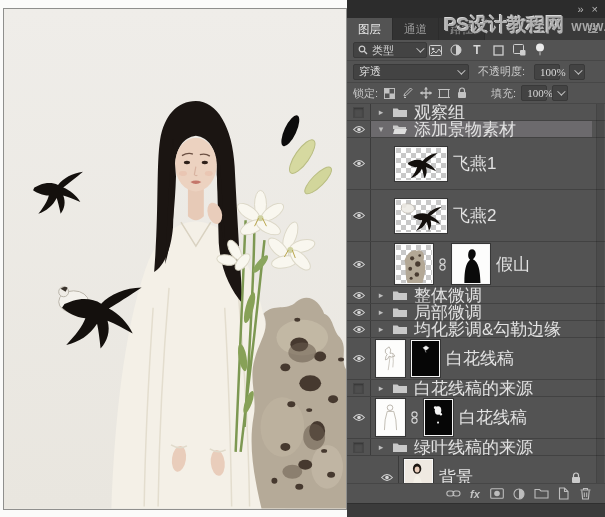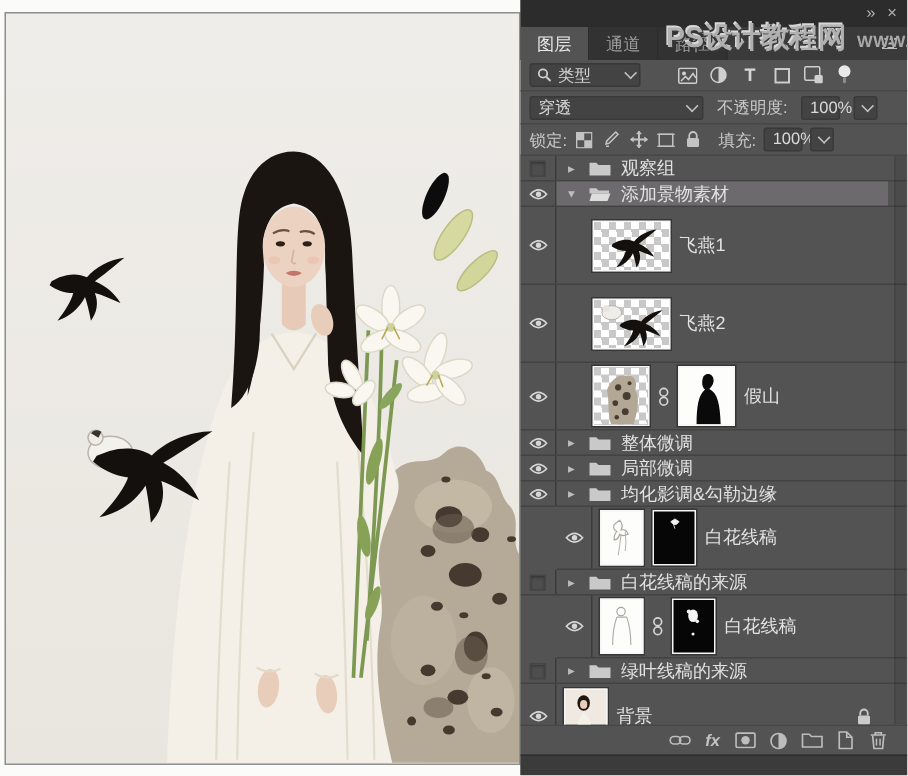--- a/index.html
+++ b/index.html
@@ -16,55 +16,55 @@
   .panel{position:absolute;left:347px;top:0;width:258px;height:517px;background:#535353;display:flex;flex-direction:column;}
   .p-topbar{height:18px;background:#2c2c2c;display:flex;align-items:center;justify-content:flex-end;gap:8px;padding:0 7px;flex:0 0 auto;}
   .p-topbar .wicon{color:#b5b5b5;font-size:11px;line-height:1;cursor:default;}
   .tabbar{height:22px;background:#3a3a3a;display:flex;align-items:stretch;flex:0 0 auto;}
   .tab{padding:0 11px;display:flex;align-items:center;font-size:11.5px;color:#9c9c9c;background:#323232;border-right:1px solid #2c2c2c;}
   .tab.active{background:#535353;color:#e8e8e8;}
   .tab-spacer{flex:1;}
   .panel-menu{width:24px;display:flex;align-items:center;justify-content:center;}
 
   .filter-row,.blend-row,.lock-row{display:flex;align-items:center;padding:0 6px;flex:0 0 auto;border-bottom:1px solid #474747;}
-  .filter-row{height:21px;gap:24px;}
+  .filter-row{height:21px;gap:1px;}
   .blend-row{height:22px;gap:9px;}
   .lock-row{height:21px;gap:5px;text-align:center;}
 
   .kindbox{display:flex;align-items:center;gap:4px;background:#434343;border:1px solid #393939;border-radius:2px;height:16px;padding:0 4px;width:74px;}
   .kindbox .ktext{color:#d4d4d4;font-size:11px;flex:1;}
   .chev{width:6px;height:6px;border-right:1.5px solid #c3c3c3;border-bottom:1.5px solid #c3c3c3;transform:rotate(45deg) translateY(-2px);flex:0 0 auto;}
   .f-icons{display:flex;align-items:center;gap:7px;}
   .f-ic{display:flex;align-items:center;justify-content:center;width:14px;height:14px;color:#cfcfcf;}
   .f-ic.tglyph{font-size:12px;font-weight:bold;color:#d6d6d6;}
 
   .selbox{display:flex;align-items:center;background:#434343;border:1px solid #393939;border-radius:2px;height:16px;padding:0 5px;}
   .blendbox{width:116px;}
   .selbox .stext{color:#d9d9d9;font-size:11px;flex:1;}
   .lbl{color:#c9c9c9;font-size:11px;white-space:nowrap;}
-  .valbox{width:26px;}
+  .valbox{width:26px;font-family:Liberation Serif, serif;}
   .lock-icons{display:flex;align-items:center;gap:5px;}
   .lk{display:flex;align-items:center;justify-content:center;width:13px;height:13px;}
 
   
   .layers{flex:1;position:relative;background:#535353;overflow:hidden;}
   .gutter{position:absolute;right:1px;top:0;bottom:0;width:8px;background:#4b4b4b;border-left:1px solid #444;}
   .lrow{display:flex;align-items:stretch;border-bottom:1px solid rgba(0,0,0,.20);position:relative;}
   .rh-g{height:17px;}
   .rh-bird{height:52px;}
   .rh-rock{height:45px;}
-  .rh-draft{height:42px;margin-left:24px;}
-  .rh-bg{height:44px;}
+  .rh-draft{height:42px;}
+  .rh-bg{height:44px;margin-left:28px;}
   .eyecell{width:24px;flex:0 0 auto;display:flex;align-items:center;justify-content:center;border-right:1px solid rgba(0,0,0,.28);}
   .eyebox{width:11px;height:11px;background:#4e4e4e;border:1px solid #464646;box-shadow:inset 0 1px 2px rgba(0,0,0,.35);}
   .rowmain{flex:1;display:flex;align-items:center;gap:6px;padding-left:5px;min-width:0;margin-right:10px;}
   .lrow.selected .rowmain{background:#6c6a6d;margin-right:13px;}
   .twisty{width:10px;text-align:center;color:#bdbdbd;font-size:9px;flex:0 0 auto;}
   .indent{width:13px;flex:0 0 auto;}
-  .lname{color:#e2e2e2;font-size:12px;white-space:nowrap;overflow:hidden;}
+  .lname{color:#e2e2e2;font-size:17px;white-space:nowrap;overflow:hidden;}
   .thumb{position:relative;flex:0 0 auto;border:1px solid #f6f6f6;box-shadow:0 0 0 1px rgba(0,0,0,.35);overflow:hidden;}
   .checker{background:repeating-conic-gradient(#ffffff 0% 25%, #c8c8c8 0% 50%) 0 0 / 10px 10px;}
   .t-wide{width:52px;height:34px;}
   .t-tall{width:38px;height:40px;}
   .t-med{width:29px;height:37px;}
   .whitebg{background:#fdfdfc;}
   .blackbg{background:#060606;}
   .creambg{background:#efe9e1;}
   .thumb svg{position:absolute;inset:0;width:100%;height:100%;}
   .linkicon{flex:0 0 auto;display:flex;align-items:center;}
@@ -313,21 +313,21 @@
               <path d="M0 1.5 h12 M0 9.5 h12" stroke="#c3c3c3" stroke-width="0.8"></path>
             </svg>
         </span>
         <span class="lk">
           <svg width="10" height="12" viewBox="0 0 10 12">
               <path d="M2.5 5 V3.5 a2.5 2.5 0 0 1 5 0 V5" fill="none" stroke="#c3c3c3" stroke-width="1.2"></path>
               <rect x="1" y="5" width="8" height="6" rx="1" fill="#c3c3c3"></rect>
             </svg>
         </span>
       </div>
-      <span class="lbl" style="margin-left:6px;">填充:</span>
+      <span class="lbl" style="margin-left:18px;">填充:</span>
       <div class="selbox valbox">
         <span class="stext">100%</span>
       </div>
       <div class="selbox" style="width:16px;justify-content:center;">
         <span class="chev"></span>
       </div>
     </div>
 
     <div class="layers">
       <div class="gutter"></div>

